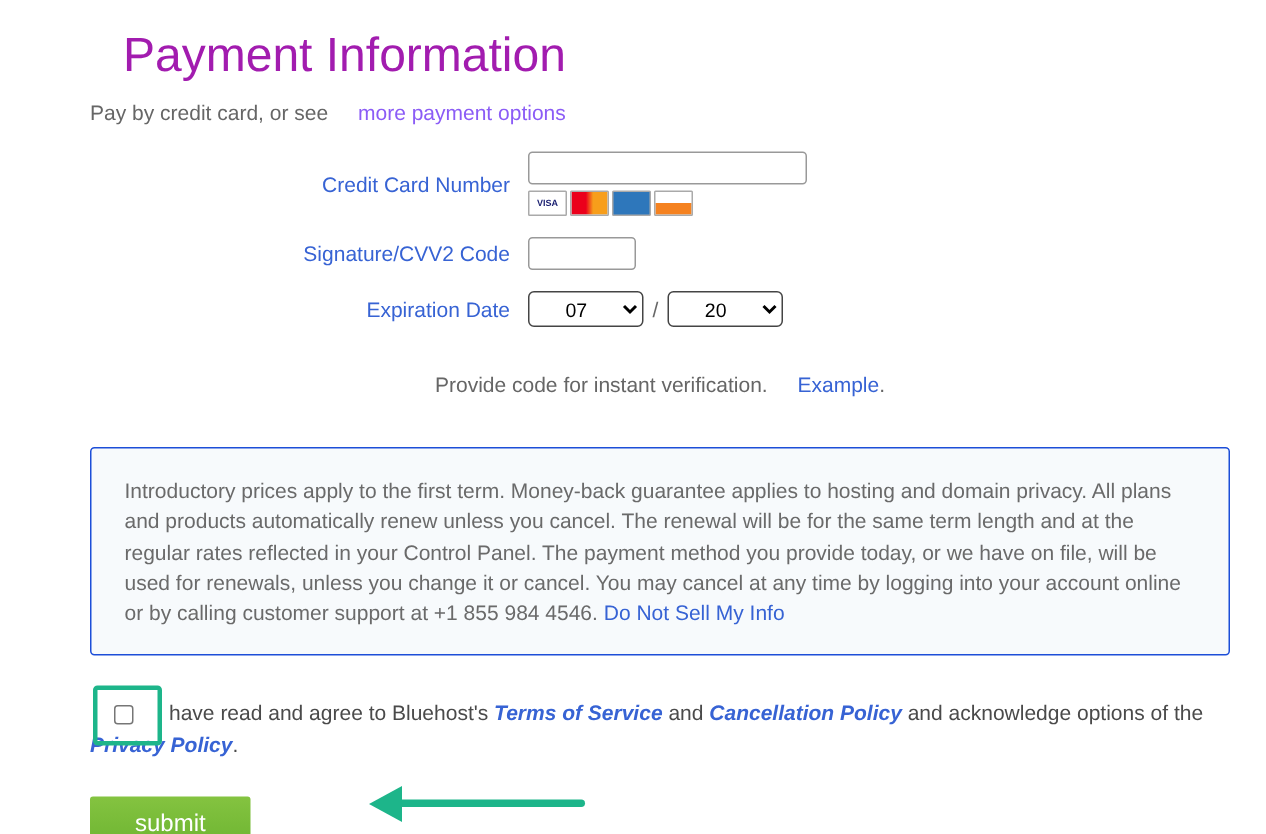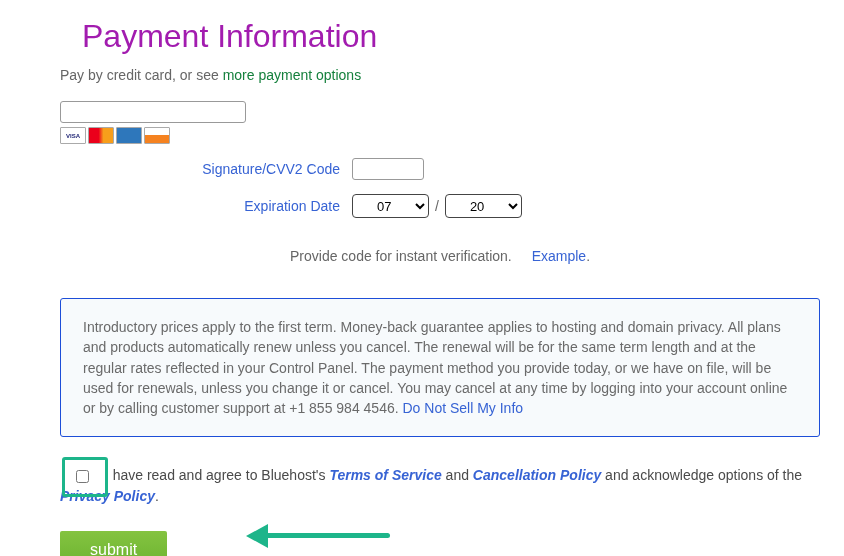--- a/index.html
+++ b/index.html
@@ -20,22 +20,23 @@
       font-size: 32px;
       font-weight: 400;
       margin: 0 0 12px 22px;
     }
     .subline {
       color: #666;
       font-size: 14px;
       margin: 0 0 18px 0;
     }
     .subline a {
-      color: #15803d;
+      color: #8b5cf6;
       text-decoration: none;
+      margin-left: 16px;
     }
     .form-row {
       display: flex;
       align-items: center;
       margin-bottom: 14px;
     }
     .form-label {
       width: 280px;
       text-align: right;
       padding-right: 12px;
@@ -157,20 +158,21 @@
 <body>
 
 <div class="page">
   <h1 class="title">Payment Information</h1>
 
   <p class="subline">
     <span>Pay by credit card, or see </span><a href="#">more payment options</a>
   </p>
 
   <div class="form-row">
+    <label class="form-label">Credit Card Number</label>
     <div>
       <input type="text" class="text-input cc-input" value="" style="">
       <div class="card-icons">
         <span class="card-icon visa">VISA</span>
         <span class="card-icon mc"></span>
         <span class="card-icon amex"></span>
         <span class="card-icon disc"></span>
       </div>
     </div>
   </div>

